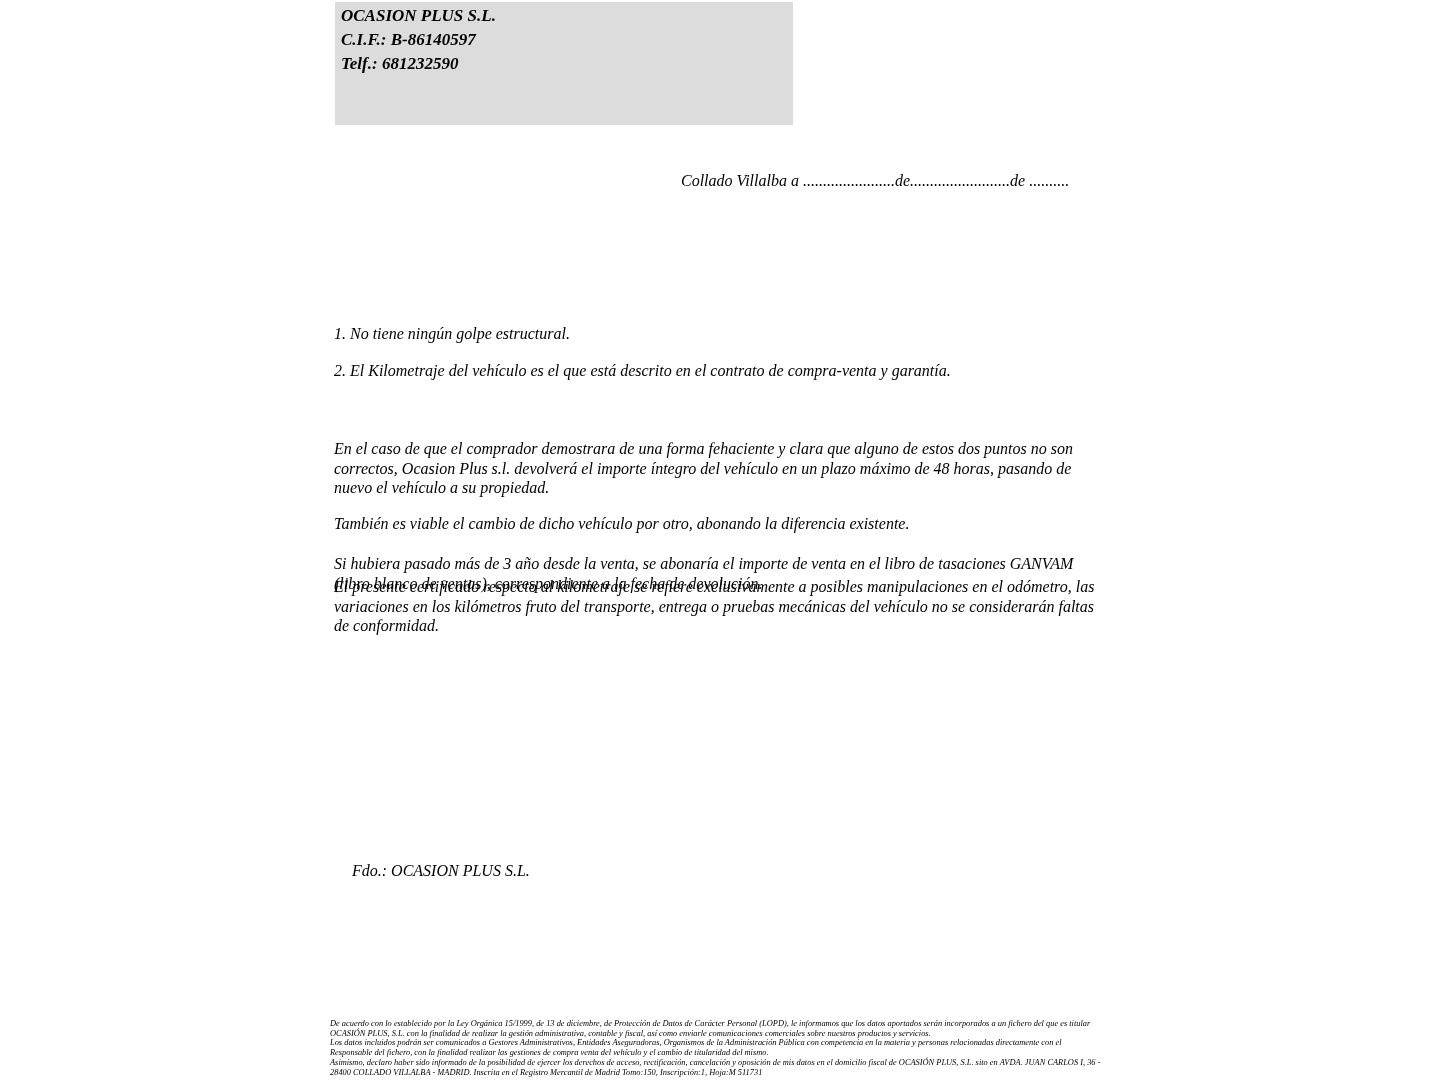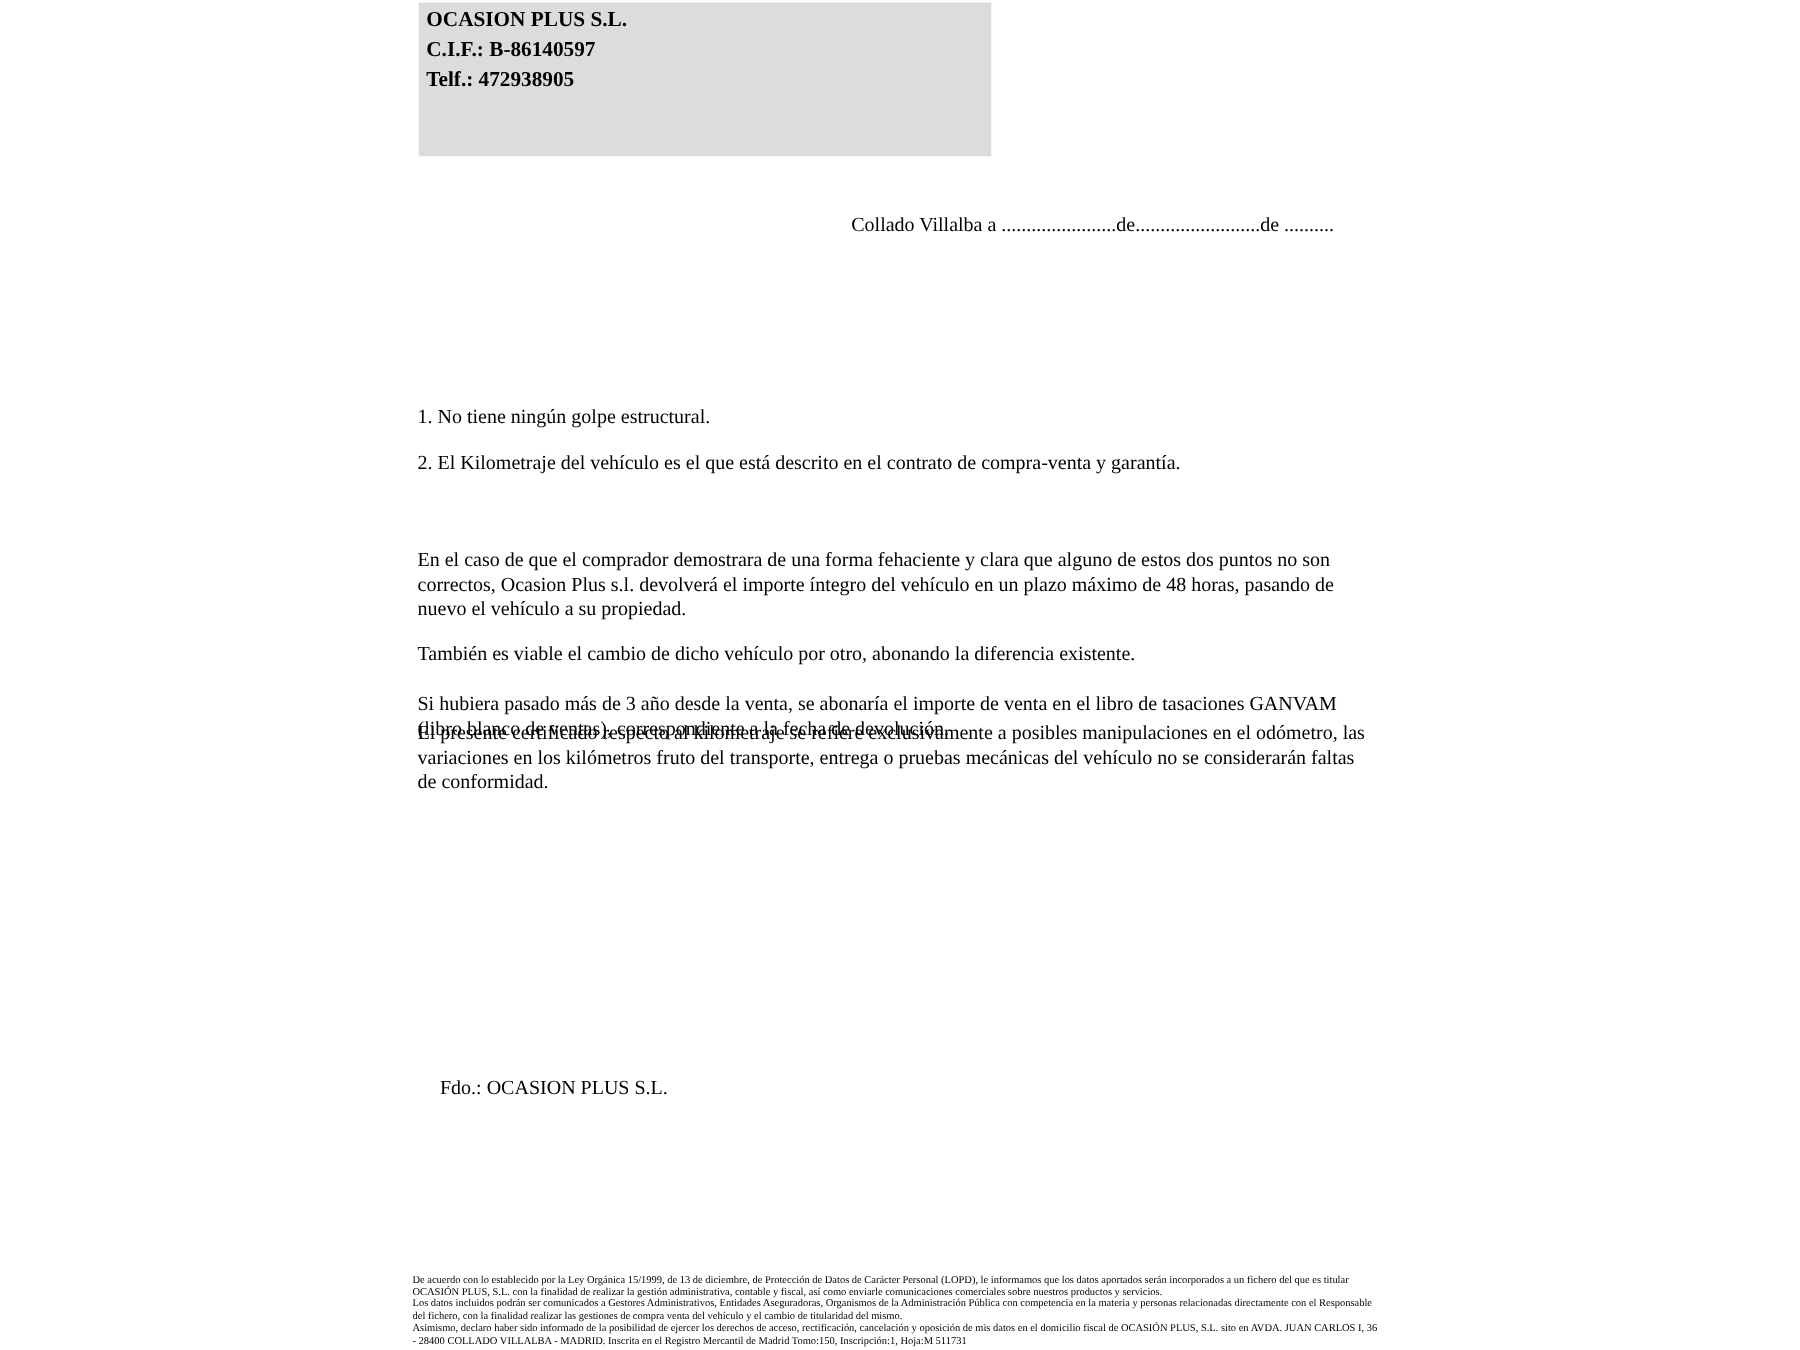--- a/index.html
+++ b/index.html
@@ -1,15 +1,15 @@
 <!DOCTYPE html>
 <html><head>
 <meta charset="utf-8">
 <style>
-  * { margin: 0; padding: 0; box-sizing: border-box; }
+  * { margin: 0; padding: 0; box-sizing: border-box; font-style: italic; }
   html, body { background: #ffffff; }
   .page {
     position: relative;
     width: 1440px;
     height: 1080px;
     background: #ffffff;
     color: #000000;
     font-family: "Liberation Serif", "DejaVu Serif", serif;
     overflow: hidden;
   }
@@ -87,21 +87,21 @@
   }
 </style>
 </head>
 <body>
 
 <div class="page">
 
   <div class="abs company-box">
     <div>OCASION PLUS S.L.</div>
     <div>C.I.F.: B-86140597</div>
-    <div>Telf.: 472938905</div>
+    <div>Telf.: 681232590</div>
   </div>
 
   <div class="abs date-line">Collado Villalba a .......................de.........................de ..........</div>
 
 
   <div class="abs bodytext st1">1. No tiene ningún golpe estructural.</div>
   <div class="abs bodytext st2">2. El Kilometraje del vehículo es el que está descrito en el contrato de compra-venta y garantía.</div>
 
   <div class="abs bodytext p1">En el caso de que el comprador demostrara de una forma fehaciente y clara que alguno de estos dos puntos no son correctos, Ocasion Plus s.l. devolverá el importe íntegro del vehículo en un plazo máximo de 48 horas, pasando de nuevo el vehículo a su propiedad.</div>
   <div class="abs bodytext p2">También es viable el cambio de dicho vehículo por otro, abonando la diferencia existente.</div>

